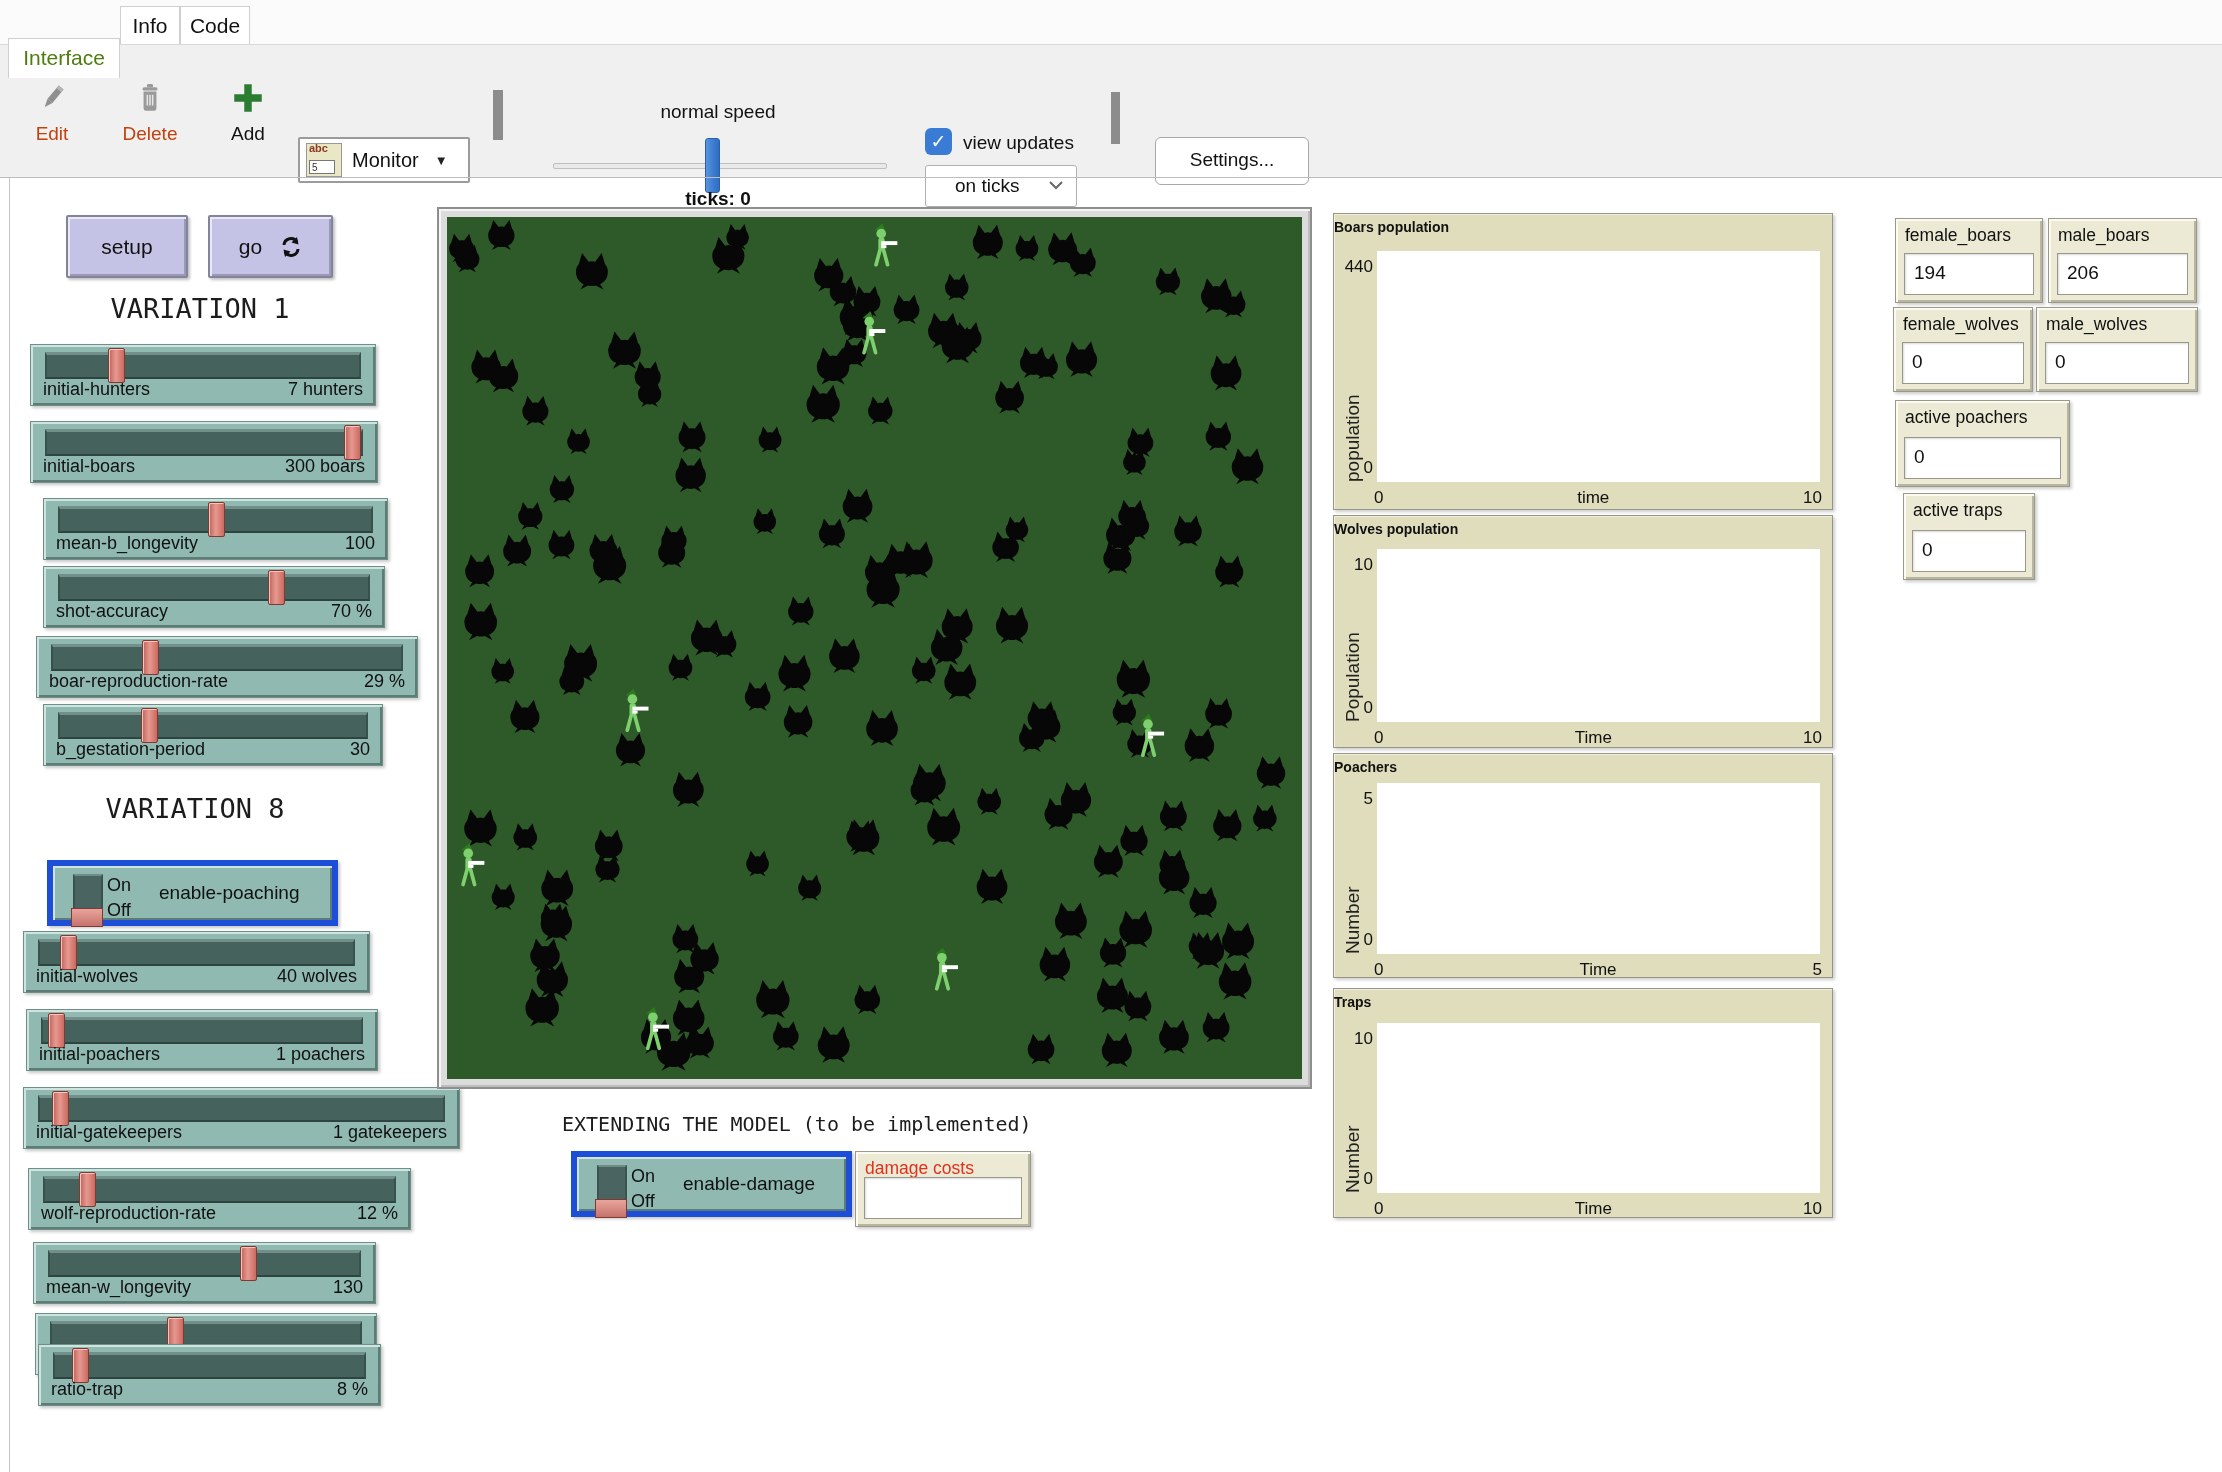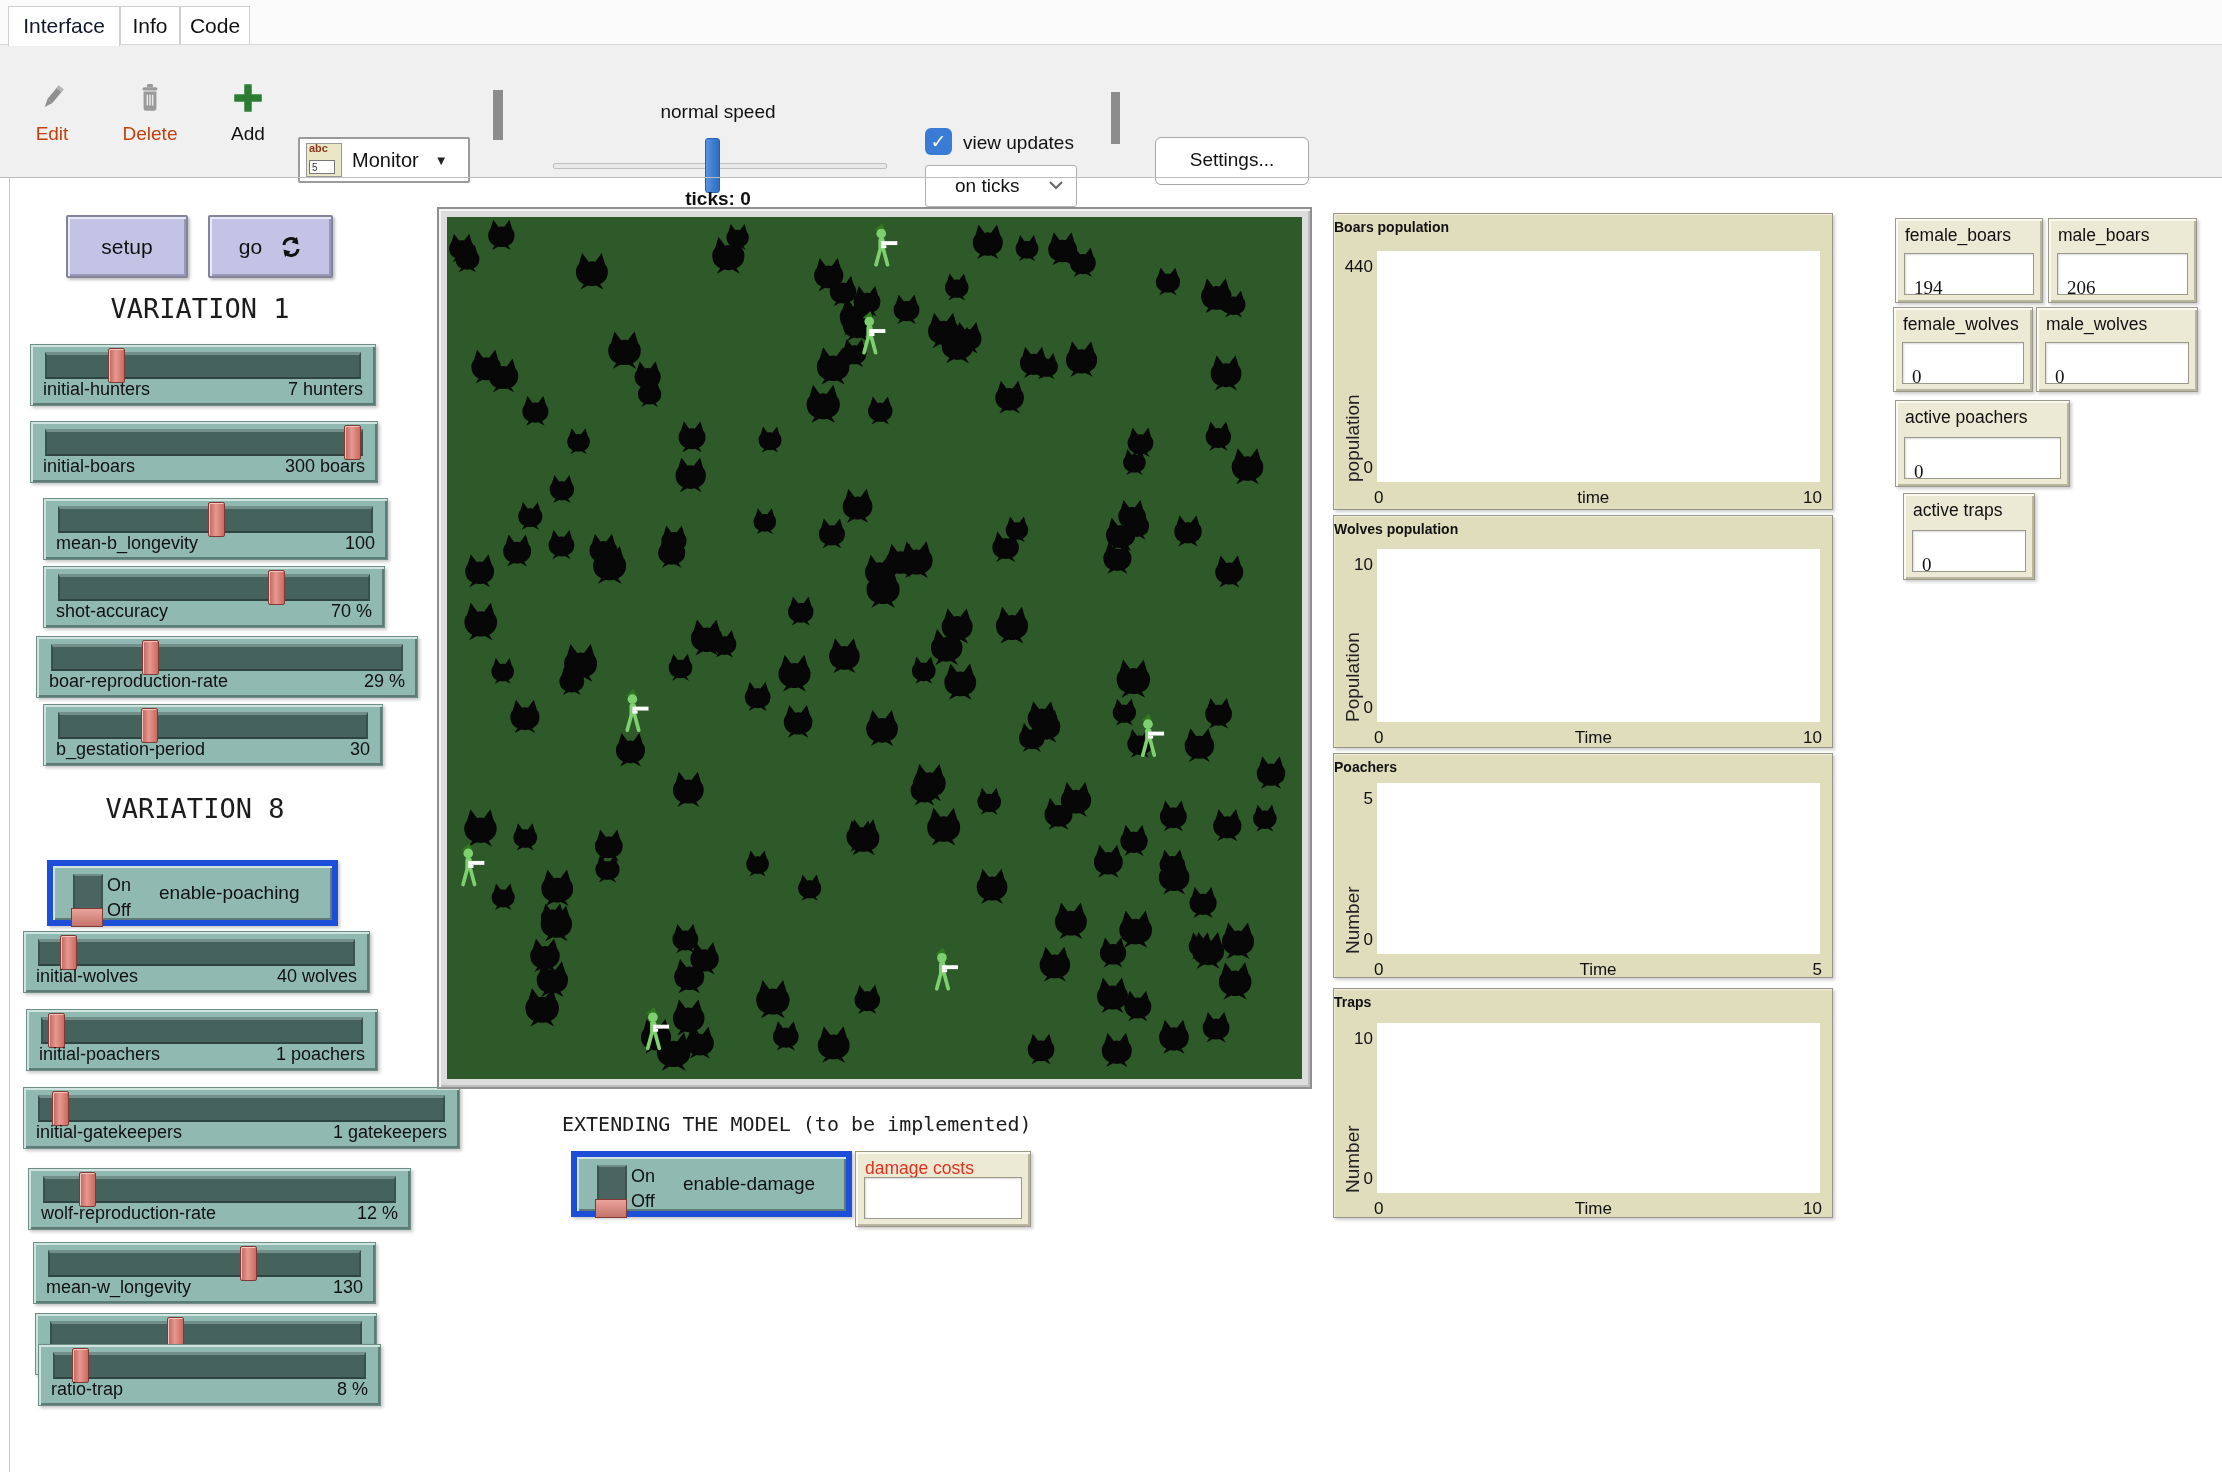--- a/index.html
+++ b/index.html
@@ -3,21 +3,21 @@
 <meta charset="utf-8">
 <style>
   html,body{margin:0;padding:0;background:#fff;}
   #app{position:relative;width:2222px;height:1472px;background:#ffffff;
        font-family:"Liberation Sans",sans-serif;color:#111;overflow:hidden;}
   
   .tabstrip{position:absolute;left:0;top:0;width:100%;height:44px;background:#fbfbfb;
             border-bottom:1px solid #d8d8d8;}
   .tab{position:absolute;top:6px;height:37px;line-height:37px;text-align:center;
        background:#fff;border:1px solid #cfcfcf;border-bottom:none;font-size:21px;cursor:default;}
-  .tab.active{color:#0f172a;height:39px;z-index:2;}
+  .tab.active{color:#4d7c0f;height:39px;z-index:2;margin-top:32px;}
   
   .toolbar{position:absolute;left:0;top:45px;width:100%;height:132px;background:#f0f0f0;}
   .content-border-top{position:absolute;left:0;top:177px;width:100%;height:1px;background:#bdbdbd;}
   .content-border-left{position:absolute;left:9px;top:178px;width:1px;height:1294px;background:#c6c6c6;}
   .tool-btn{position:absolute;width:80px;text-align:center;}
   .tool-btn .lbl{font-size:19px;margin-top:6px;}
   .tool-btn.dim .lbl{color:#c2410c;}
   .sep{position:absolute;background:#8c8c8c;}
   .monitor-dd{position:absolute;left:298px;top:92px;width:172px;height:46px;background:#fff;
               border:2px solid #9b9b9b;border-radius:2px;display:flex;align-items:center;gap:10px;padding-left:6px;box-sizing:border-box;}
@@ -60,21 +60,21 @@
   .sw-channel{position:absolute;left:20px;top:8px;width:26px;height:47px;background:#4a6561;
               border-top:2px solid #6f8d87;border-left:2px solid #3a534e;border-bottom:2px solid #2e4440;border-right:2px solid #3a534e;}
   .sw-knob{position:absolute;left:-4px;bottom:-4px;width:30px;height:17px;background:linear-gradient(#eaa49c,#c4736b);
            border:1px solid #7e3a33;}
   .sw-onoff{position:absolute;left:54px;top:7px;font-size:18px;line-height:25px;}
   .sw-label{position:absolute;left:106px;top:0;height:100%;display:flex;align-items:center;font-size:19px;}
   .monitor{position:absolute;background:#ecead4;border:1px solid #9b998a;box-sizing:border-box;
            box-shadow:inset 2px 2px 0 #fbfaf0,inset -2px -2px 0 #b9b6a0,2px 2px 3px rgba(0,0,0,.2);}
   .mlabel{position:absolute;top:6px;left:9px;font-size:17.5px;white-space:nowrap;}
   .mvalue{position:absolute;left:8px;right:8px;bottom:7px;height:42px;background:#fff;border:1px solid #9a9888;
-          box-shadow:inset 1px 1px 2px rgba(0,0,0,.15);font-size:19px;padding:23px 0 0 9px;box-sizing:border-box;font-family:Liberation Serif, serif;}
+          box-shadow:inset 1px 1px 2px rgba(0,0,0,.15);font-size:19px;padding:8px 0 0 9px;box-sizing:border-box;}
   .plot{position:absolute;background:#dfddbb;border:1px solid #97958a;box-sizing:border-box;
         box-shadow:inset 1px 1px 0 #f2f0da,2px 2px 3px rgba(0,0,0,.2);}
   .plot-title{position:absolute;top:5px;left:0;right:0;font-weight:bold;font-size:14px;}
   .plot-area{position:absolute;background:#fff;}
   .plot-ylabel{position:absolute;writing-mode:vertical-rl;transform:rotate(180deg);font-size:19px;color:#222;
                overflow:hidden;display:flex;align-items:center;}
   .ytick{position:absolute;width:38px;text-align:right;font-size:17px;}
   .xrow{position:absolute;display:flex;justify-content:space-between;font-size:17px;}
   .world-frame{position:absolute;background:#dcdcdc;border:2px solid #8f8f8f;
                box-shadow:inset 2px 2px 0 #f5f5f5,inset -2px -2px 0 #bdbdbd;box-sizing:border-box;}

